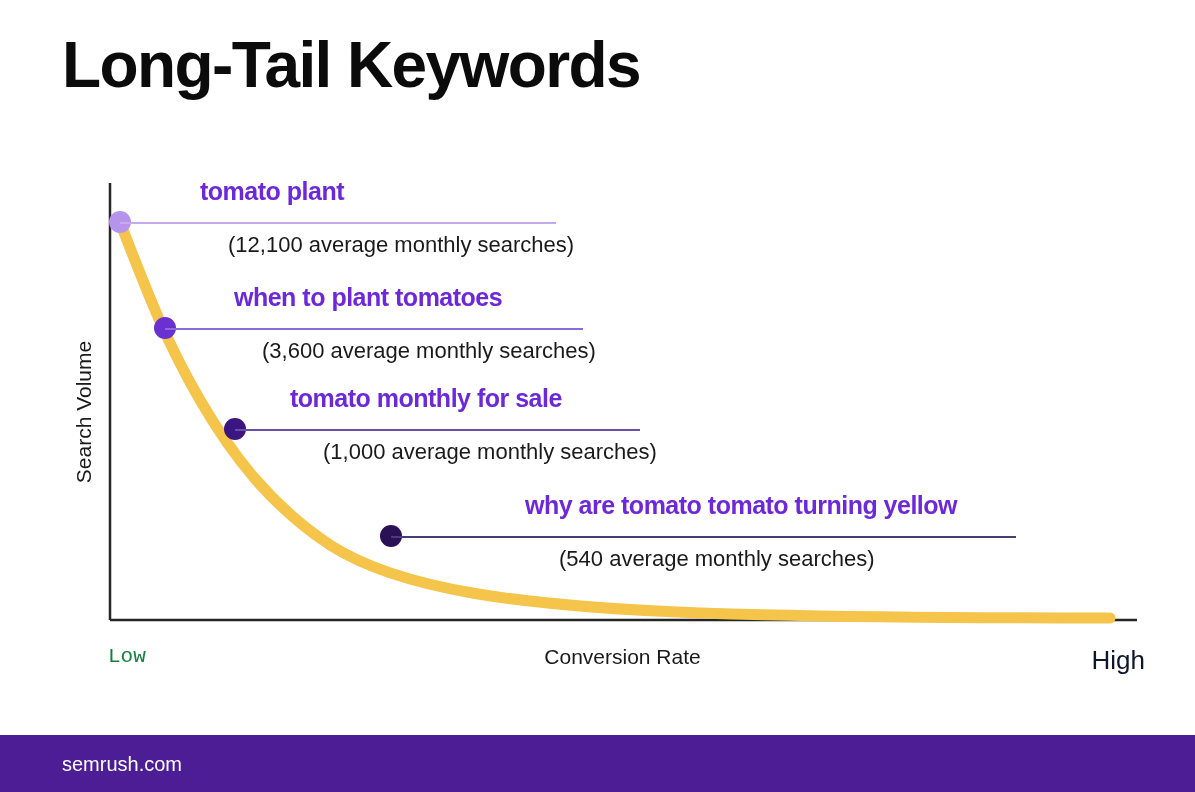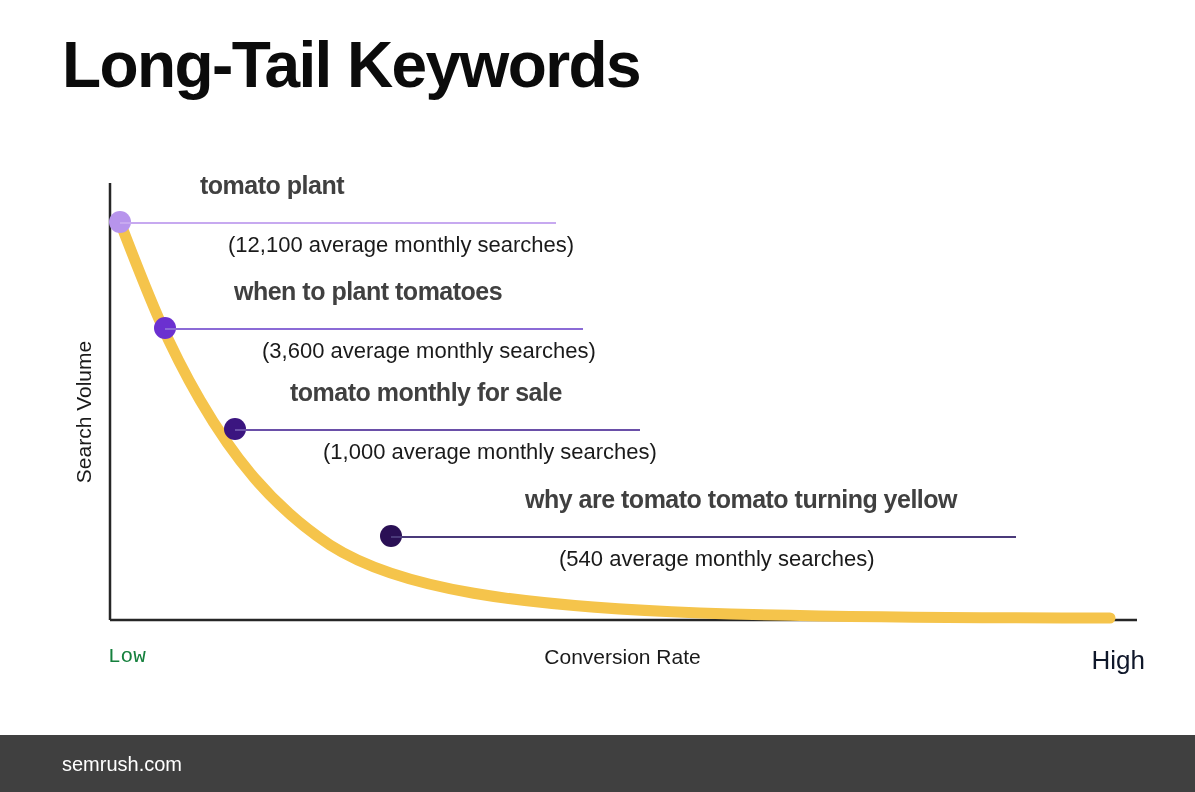--- a/index.html
+++ b/index.html
@@ -80,25 +80,25 @@
     font-size: 26px;
     color: #0f172a;
   }
 
   
   .annotation {
     position: absolute;
   }
   .annotation-keyword {
     position: absolute;
-    bottom: 22px;
+    bottom: 16px;
     font-size: 25px;
     font-weight: bold;
     letter-spacing: -0.5px;
-    color: #404040;
+    color: #6d28d9;
     white-space: nowrap;
   }
   .annotation-volume {
     position: absolute;
     top: 10px;
     font-size: 22px;
     color: #1a1a1a;
     white-space: nowrap;
     margin-left: 28px;
   }
@@ -109,21 +109,21 @@
     height: 2px;
   }
 
   
   #footer {
     position: absolute;
     left: 0;
     top: 735px;
     width: 1195px;
     height: 57px;
-    background: #404040;
+    background: #4c1d95;
   }
   #footer-url {
     position: absolute;
     left: 62px;
     top: 50%;
     transform: translateY(-50%);
     color: #ffffff;
     font-size: 20px;
   }
   #footer-logo {

